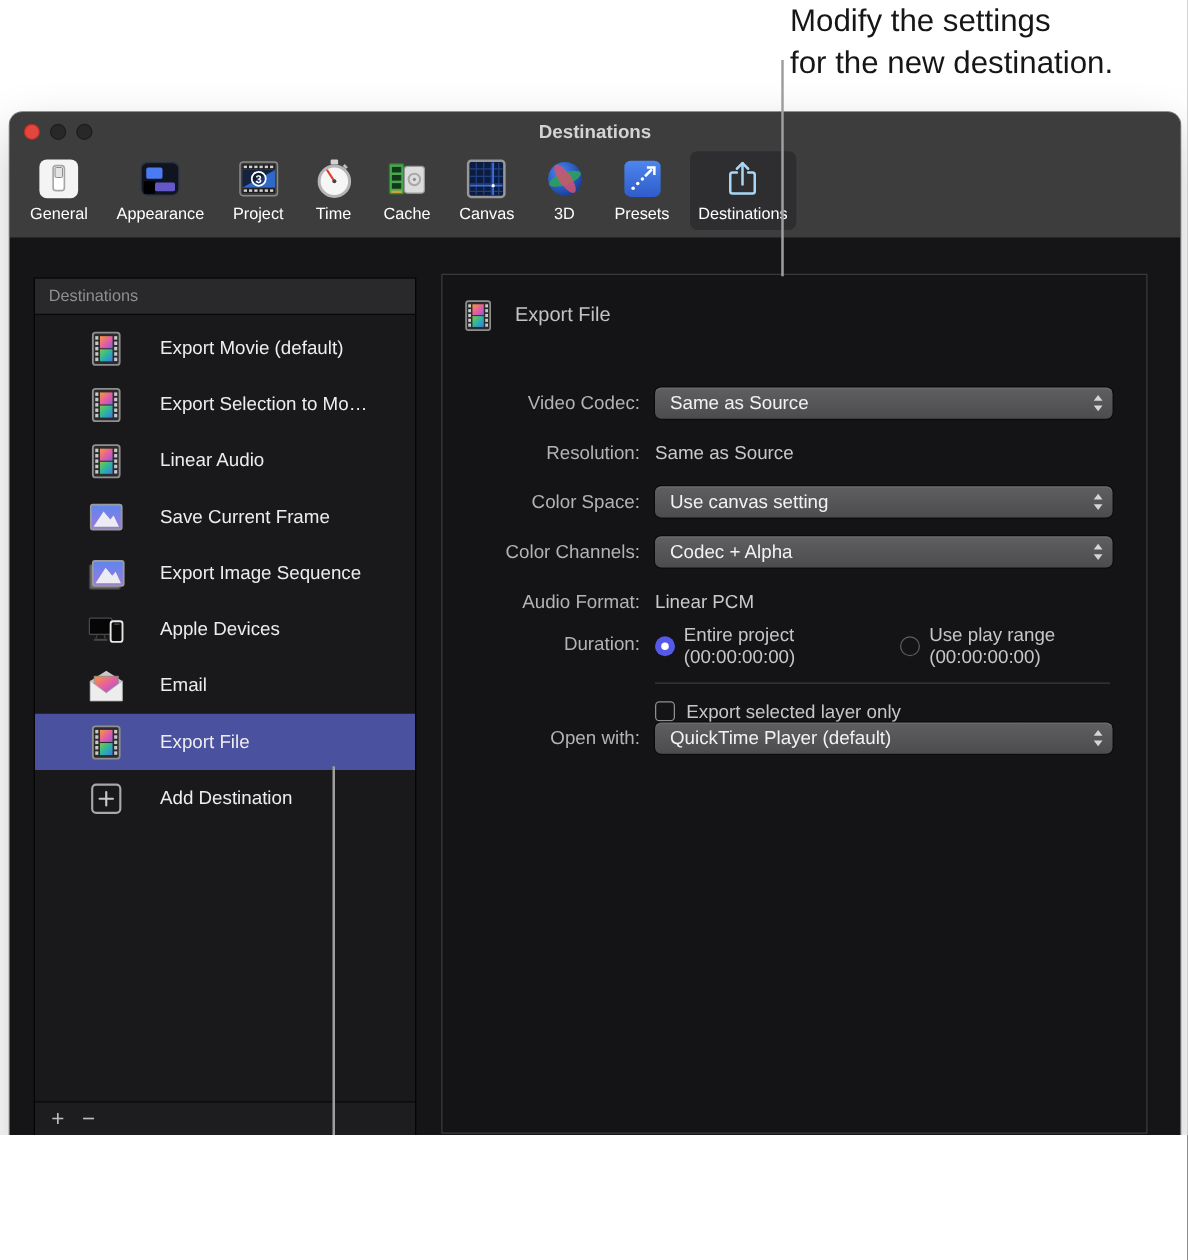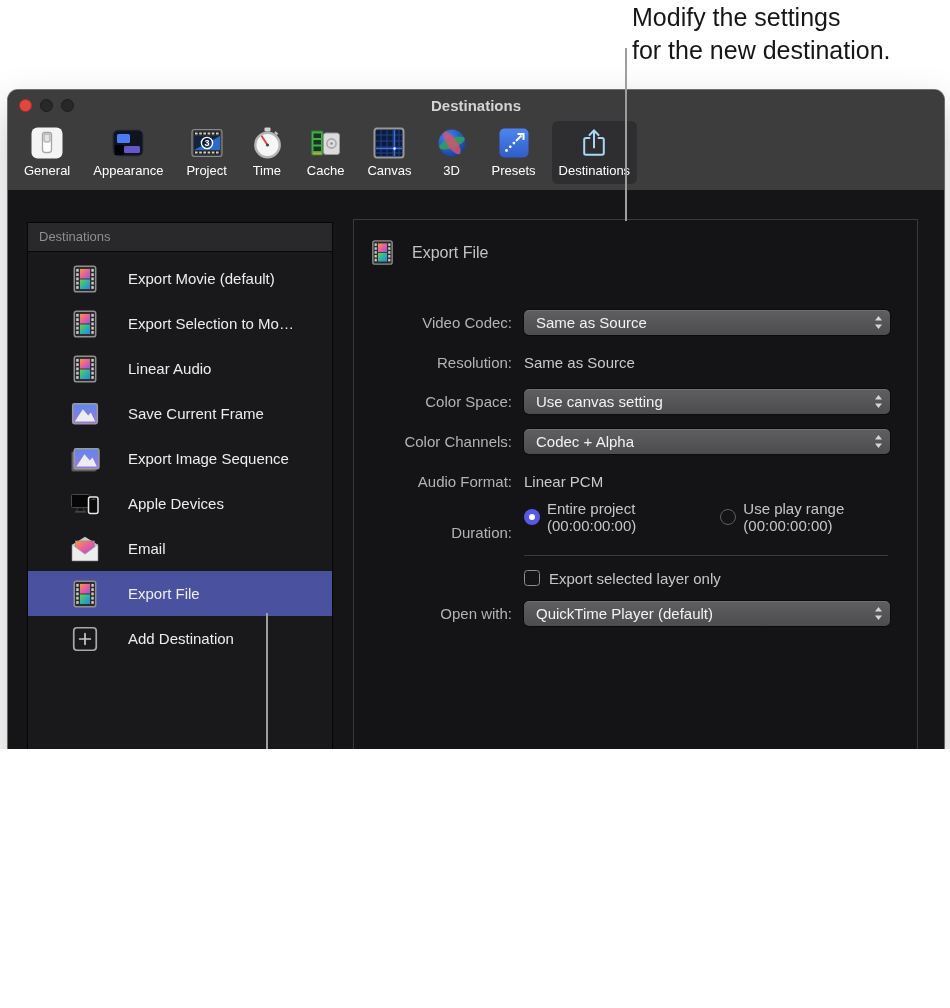--- a/index.html
+++ b/index.html
@@ -1,16 +1,16 @@
 <!DOCTYPE html>
 <html><head>
 <meta charset="utf-8">
 <style>
   html,body{margin:0;padding:0;background:#fff;}
-  .stage{position:relative;width:950px;height:749px;background:#ffffff;overflow:hidden;
+  .stage{position:relative;width:950px;height:908px;background:#ffffff;overflow:hidden;
          font-family:"Liberation Sans","DejaVu Sans",sans-serif;-webkit-font-smoothing:antialiased;}
 
   
   .callout-top{position:absolute;left:632px;top:1px;font-size:25px;line-height:33px;color:#161616;z-index:41;}
   .callout-bottom{position:absolute;left:279px;top:962px;font-size:28px;color:#161616;z-index:41;}
   .vline{position:absolute;width:2px;background:#9e9e9e;z-index:40;}
   .vline.top{left:625px;top:48px;height:173px;}
   .vline.bottom{left:266px;top:613px;height:365px;}
 
   
@@ -463,41 +463,41 @@
         </div>
 
         <div class="row" style="margin-top:15px">
           <span class="lbl">Audio Format:</span>
           <span class="ctrl">
               <span class="static">Linear PCM</span>
             </span>
         </div>
 
         <div class="row" style="margin-top:13px;align-items:flex-start">
-          <span class="lbl" style="margin-top:17px">Duration:</span>
+          <span class="lbl" style="margin-top:0">Duration:</span>
           <span class="ctrl" style="flex-direction:row;align-items:flex-start;gap:11px">
             <span class="radio-row">
               <span class="radio on"></span>
               <span class="opt-lbl">Entire project (00:00:00:00)</span>
             </span>
             <span class="radio-row">
               <span class="radio off"></span>
               <span class="opt-lbl">Use play range (00:00:00:00)</span>
             </span>
           </span>
         </div>
 
         <div class="divider"></div>
 
         <div class="check-row" style="margin-top:13px">
           <span class="checkbox"></span>
           <span class="opt-lbl">Export selected layer only</span>
         </div>
 
-        <div class="row" style="margin-top:14px">
+        <div class="row" style="">
           <span class="lbl">Open with:</span>
           <span class="ctrl">
             <span class="dropdown">
               <span class="txt">QuickTime Player (default)</span>
               <span class="chev">
                 <svg viewBox="0 0 9 15">
                     <polygon points="4.5,1 8,5.6 1,5.6" fill="#d6d6d6"></polygon>
                     <polygon points="1,9.4 8,9.4 4.5,14" fill="#d6d6d6"></polygon>
                   </svg>
               </span>

